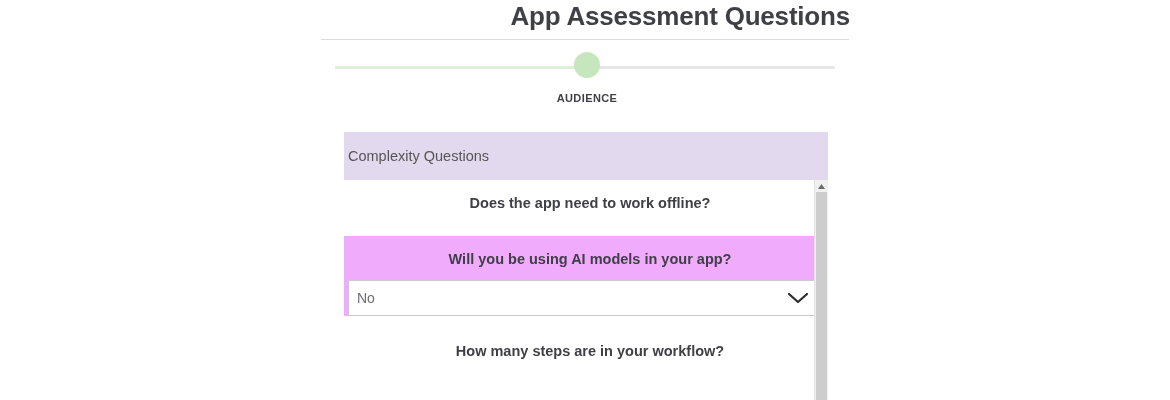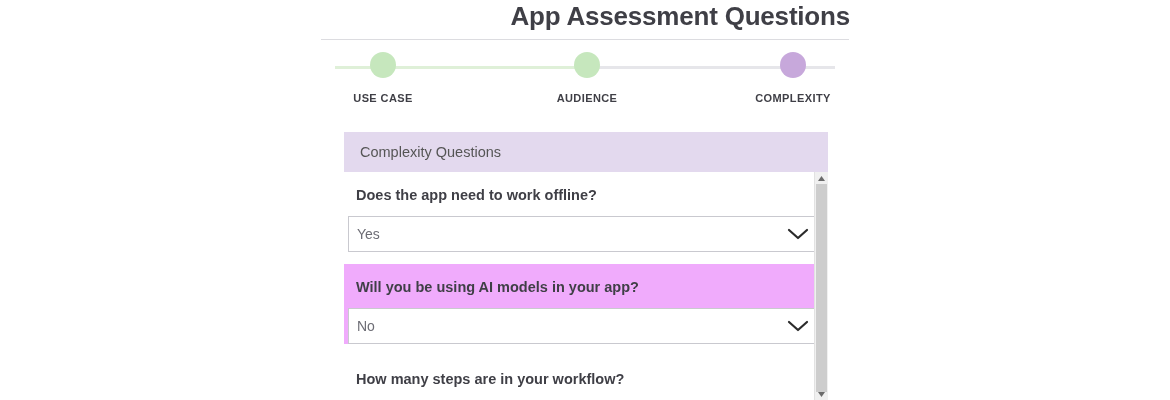--- a/index.html
+++ b/index.html
@@ -102,42 +102,43 @@
     position: absolute;
     left: 344px;
     top: 132px;
     width: 484px;
     height: 268px;
     background: #ffffff;
     overflow: hidden;
   }
 
   .panel-header {
-    height: 40px;
+    height: 48px;
     background: #e3d9ee;
     display: flex;
     align-items: center;
-    padding-left: 16px;
+    padding-left: 4px;
     box-sizing: border-box;
   }
 
   .panel-header-text {
     font-size: 14.5px;
     color: #555;
   }
 
   .panel-body {
     position: relative;
     height: 228px;
     background: #ffffff;
     overflow: hidden;
   }
 
   .q-block {
     padding: 0 4px;
+    text-align: center;
   }
   .q-block.alt {
     background: #f0abfc;
   }
 
   .q-text {
     font-size: 14.5px;
     font-weight: bold;
     color: #3f3f46;
     padding: 14px 0 12px 8px;
@@ -209,54 +210,38 @@
 
 <div id="app">
 
   <div class="title">App Assessment Questions</div>
   <div class="title-rule"></div>
 
   <div class="stepper">
     <div class="stepper-track"></div>
     <div class="stepper-track seg2"></div>
 
-    <div class="step s1">
-      <div class="dot done"></div>
-      <div class="step-label">USE CASE</div>
-    </div>
 
     <div class="step s2">
       <div class="dot done"></div>
       <div class="step-label">AUDIENCE</div>
     </div>
 
-    <div class="step s3">
-      <div class="dot current"></div>
-      <div class="step-label">COMPLEXITY</div>
-    </div>
   </div>
 
   <div class="panel">
 
     <div class="panel-header">
       <span class="panel-header-text">Complexity Questions</span>
     </div>
 
     <div class="panel-body">
 
       <div class="q-block">
         <div class="q-text">Does the app need to work offline?</div>
-        <div class="select-wrap">
-          <span class="select-value">Yes</span>
-          <span class="chev">
-            <svg width="22" height="12" viewBox="0 0 22 12">
-              <path d="M2 2 L11 10 L20 2" fill="none" stroke="#2b2b2b" stroke-width="2.2" stroke-linecap="round" stroke-linejoin="round"></path>
-            </svg>
-          </span>
-        </div>
       </div>
 
       <div class="q-spacer"></div>
 
       <div class="q-block alt">
         <div class="q-text">Will you be using AI models in your app?</div>
         <div class="select-wrap">
           <span class="select-value">No</span>
           <span class="chev">
             <svg width="22" height="12" viewBox="0 0 22 12">

